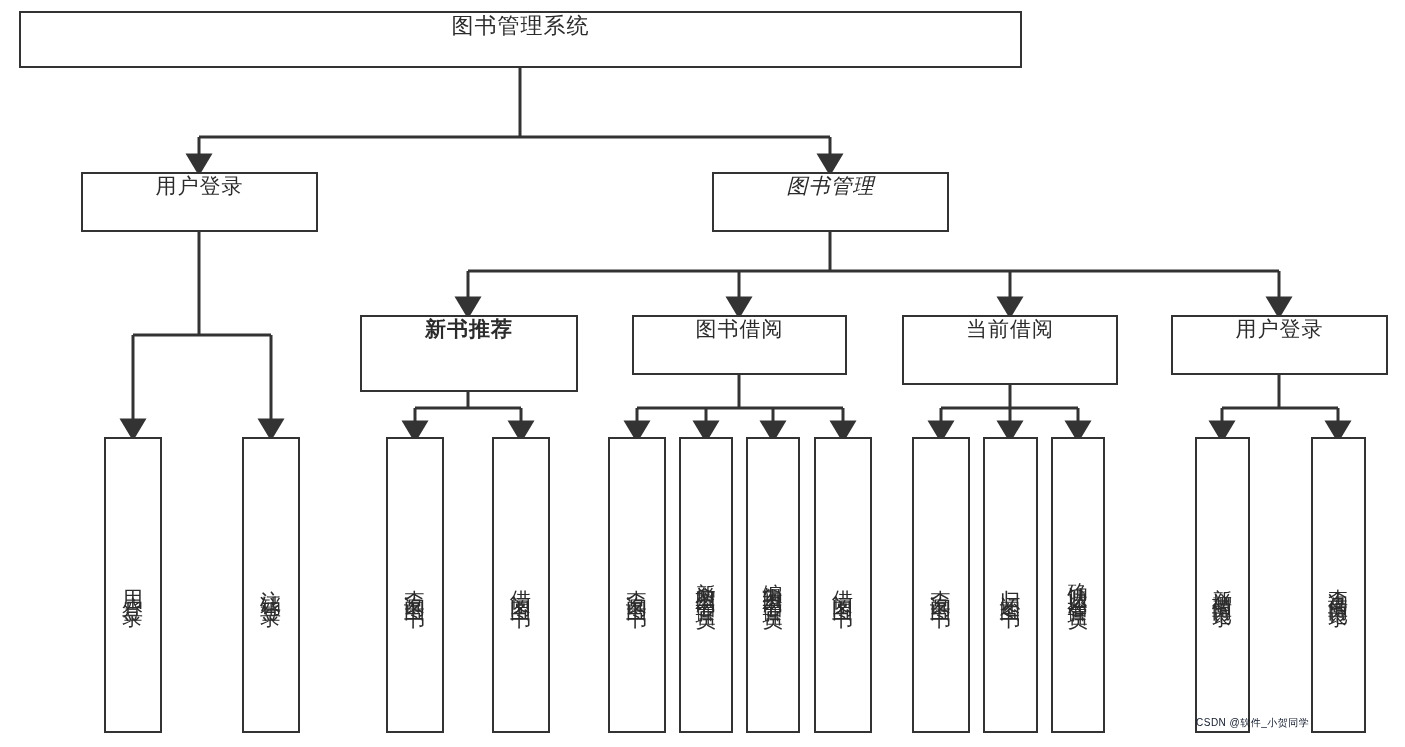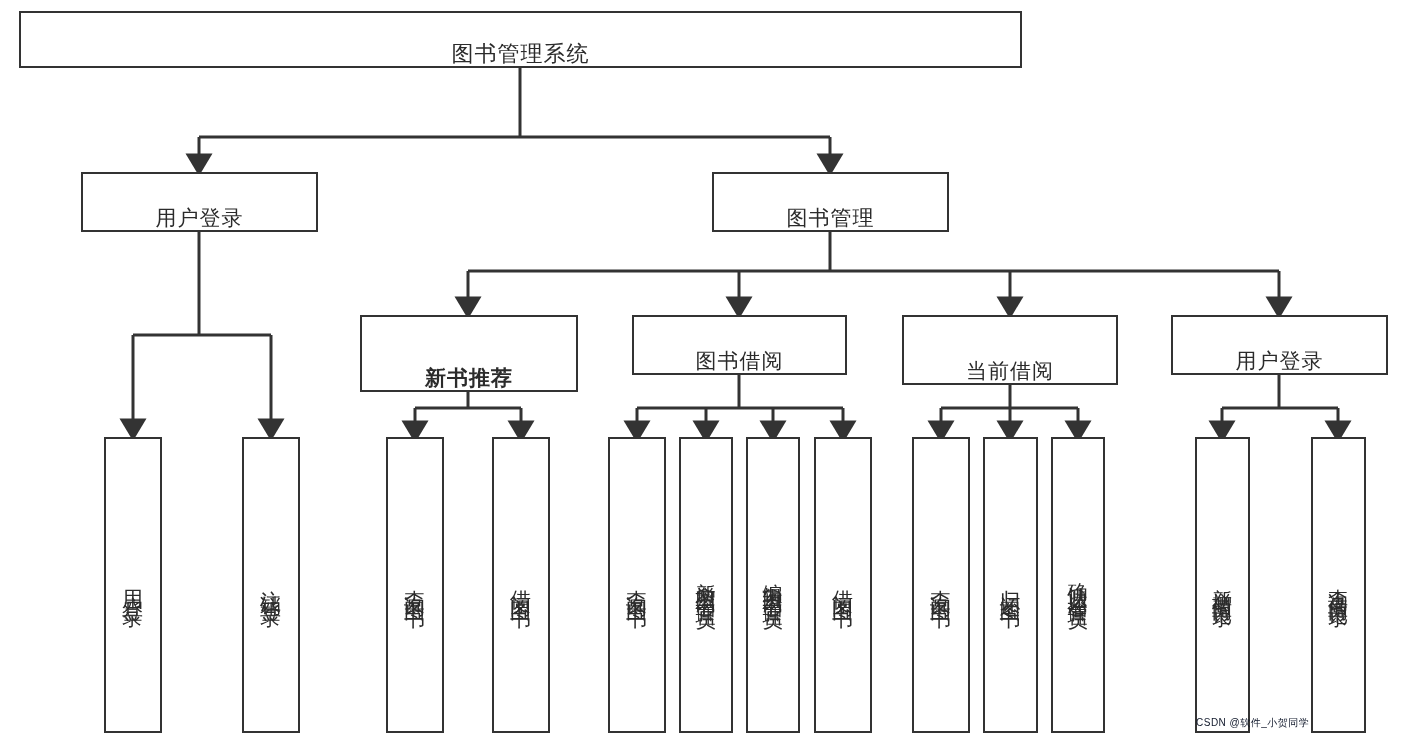--- a/index.html
+++ b/index.html
@@ -1,19 +1,19 @@
 <!DOCTYPE html>
 <html><head>
 <meta charset="utf-8">
 <style>
   html,body{margin:0;padding:0;background:#ffffff;}
   body{font-family:"Liberation Sans","DejaVu Sans",sans-serif;}
   #stage{position:relative;width:1405px;height:747px;background:#ffffff;overflow:hidden;}
   svg.wires{position:absolute;left:0;top:0;width:1405px;height:747px;pointer-events:none;}
-  .node{position:absolute;box-sizing:border-box;background:#ffffff;border:2px solid #333333;display:flex;align-items:flex-end;justify-content:center;}
+  .node{position:absolute;box-sizing:border-box;background:#ffffff;border:2px solid #333333;display:flex;align-items:flex-start;justify-content:center;}
   .node .lbl{color:#2b2b2b;line-height:1.15;text-align:center;}
   .h-node .lbl{font-size:21px;letter-spacing:1px;}
   .root .lbl{font-size:22px;letter-spacing:1px;}
   .v-node{align-items:center;justify-content:center;}
   .v-node .lbl{
      writing-mode:vertical-rl;
      text-orientation:upright;
      font-size:21px;
      letter-spacing:6px;
      line-height:1;
@@ -77,21 +77,21 @@
     </g>
   </svg>
 
   <div class="node root h-node" style="left:19px;top:11px;width:1003px;height:57px;">
     <span class="lbl">图书管理系统</span>
   </div>
 
   <div class="node h-node" style="left:81px;top:172px;width:237px;height:60px;">
     <span class="lbl">用户登录</span>
   </div>
-  <div class="node h-node" style="left:712px;top:172px;width:237px;height:60px;">
+  <div class="node h-node" style="left:712px;top:172px;width:237px;height:60px;font-style:italic;">
     <span class="lbl">图书管理</span>
   </div>
 
   <div class="node h-node" style="left:360px;top:315px;width:218px;height:77px;font-weight:bold;">
     <span class="lbl">新书推荐</span>
   </div>
   <div class="node h-node" style="left:632px;top:315px;width:215px;height:60px;">
     <span class="lbl">图书借阅</span>
   </div>
   <div class="node h-node" style="left:902px;top:315px;width:216px;height:70px;">

